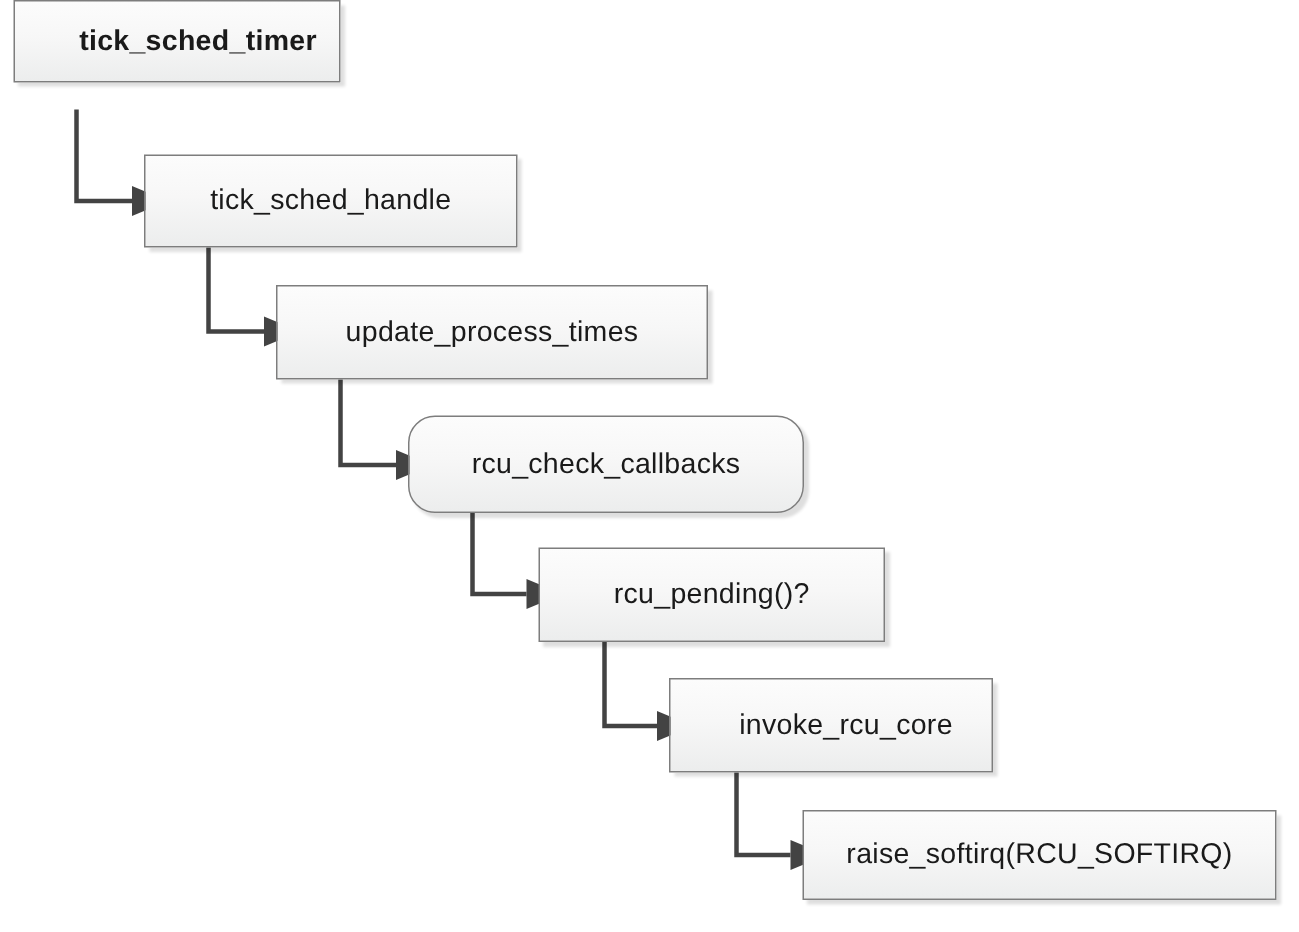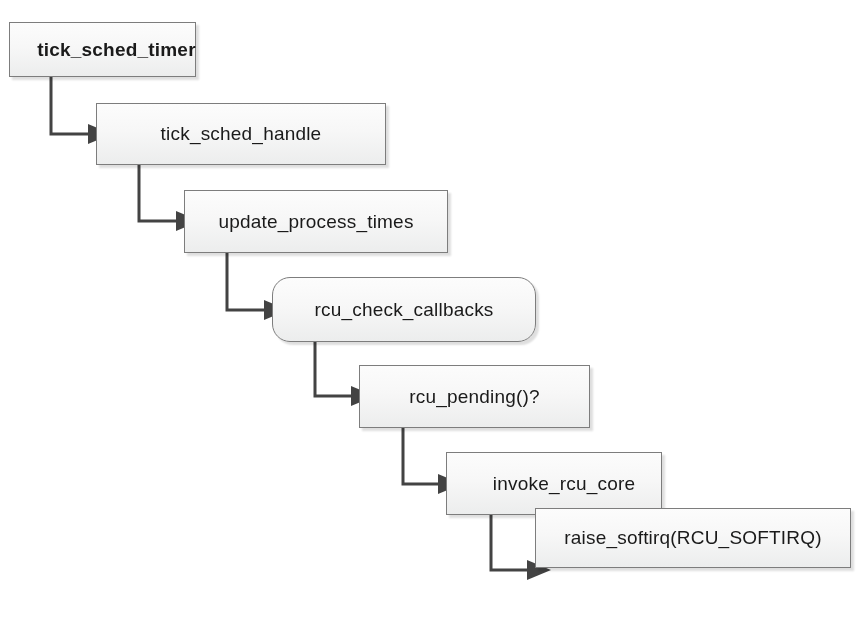--- a/index.html
+++ b/index.html
@@ -81,35 +81,35 @@
       <g>
         <path class="edge-path" d="M 403 428 L 403 484 L 438 484"></path>
         <polygon class="edge-head" points="438,474 462,484 438,494"></polygon>
       </g>
       <g>
         <path class="edge-path" d="M 491 515 L 491 570 L 527 570"></path>
         <polygon class="edge-head" points="527,560 551,570 527,580"></polygon>
       </g>
     </svg>
   <div id="nodes">
-      <div class="node bold" style="left: 9px; top: 22px; width: 187px; height: 55px; padding-left: 28px;">
+      <div class="node bold" style="left: 9px; top: 0; width: 218px; height: 55px; padding-left: 28px;">
         <span class="label">tick_sched_timer</span>
       </div>
-      <div class="node" style="left: 96px; top: 103px; width: 290px; height: 62px;">
+      <div class="node" style="left: 96px; top: 103px; width: 249px; height: 62px;">
         <span class="label">tick_sched_handle</span>
       </div>
-      <div class="node" style="left: 184px; top: 190px; width: 264px; height: 63px;">
+      <div class="node" style="left: 184px; top: 190px; width: 288px; height: 63px;">
         <span class="label">update_process_times</span>
       </div>
       <div class="node" style="left: 272px; top: 277px; width: 264px; height: 65px; border-radius: 18px;">
         <span class="label">rcu_check_callbacks</span>
       </div>
       <div class="node" style="left: 359px; top: 365px; width: 231px; height: 63px;">
         <span class="label">rcu_pending()?</span>
       </div>
       <div class="node" style="left: 446px; top: 452px; width: 216px; height: 63px; padding-left: 20px;">
         <span class="label">invoke_rcu_core</span>
       </div>
-      <div class="node" style="left: 535px; top: 508px; width: 316px; height: 60px;">
+      <div class="node" style="left: 535px; top: 540px; width: 316px; height: 60px;">
         <span class="label">raise_softirq(RCU_SOFTIRQ)</span>
       </div>
     </div>
 </div>
 
 </body></html>

